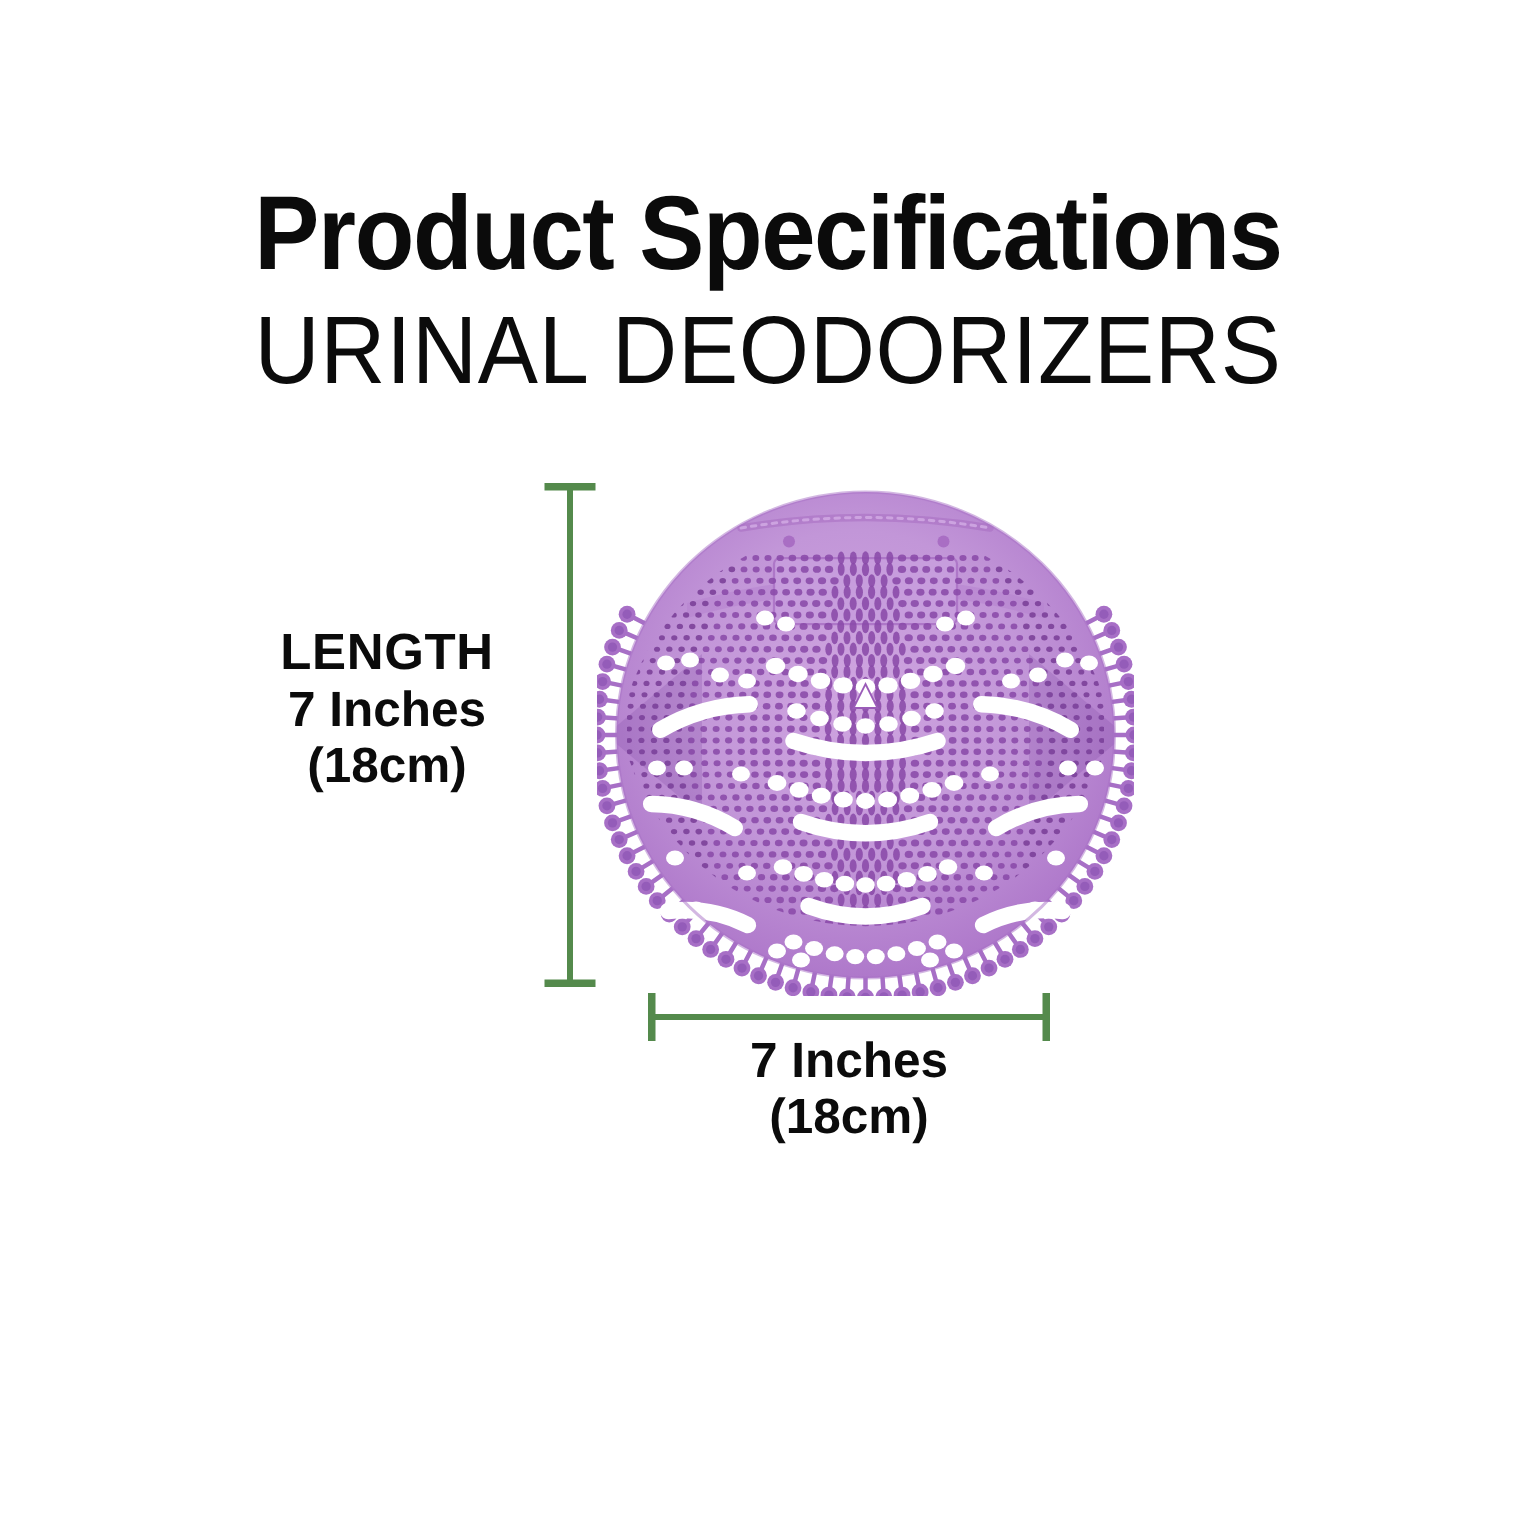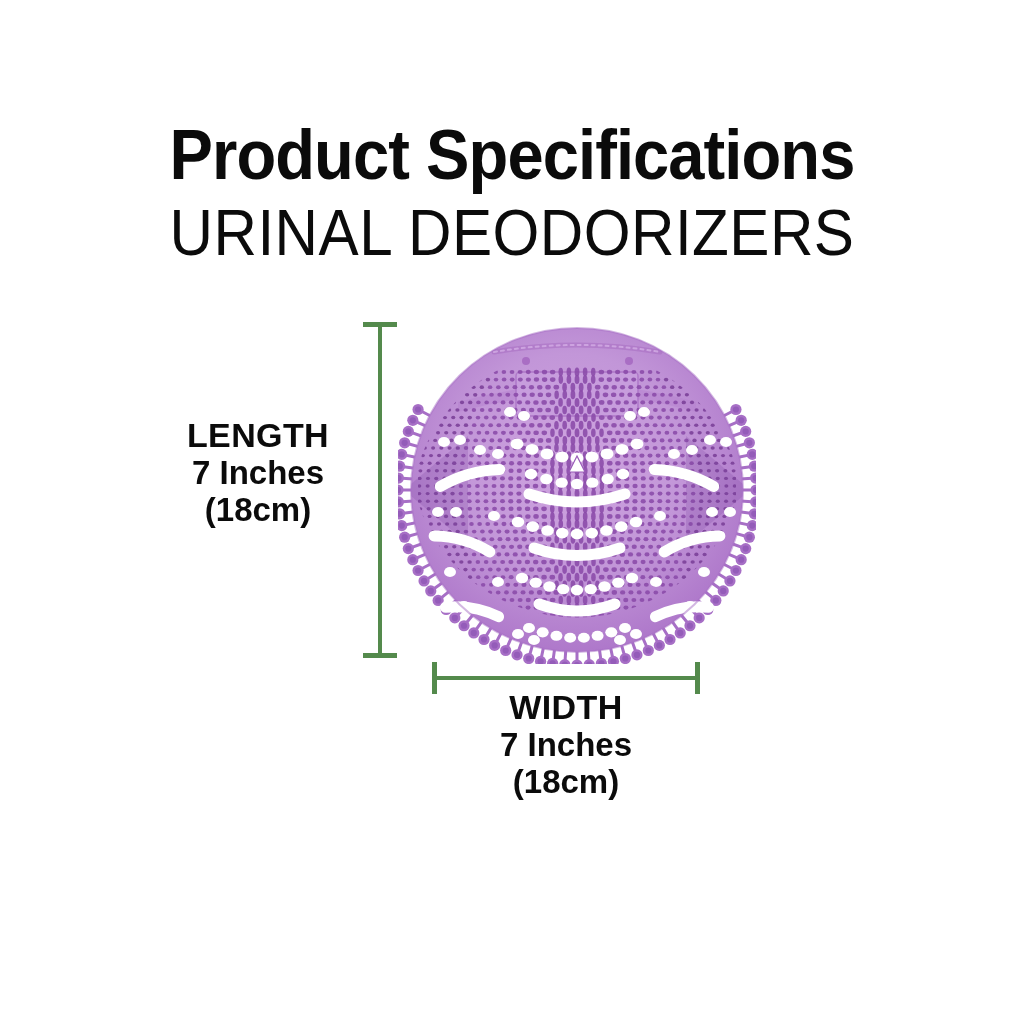--- a/index.html
+++ b/index.html
@@ -157,21 +157,20 @@
     <div class="cap-v right"></div>
   </div>
 
   <div class="dim-label" id="length-label">
     <span class="dim-name">LENGTH</span>
     <span class="dim-val">7 Inches</span>
     <span class="dim-metric">(18cm)</span>
   </div>
 
   <div class="dim-label" id="width-label">
-    <span class="dim-name">WIDTH</span>
     <span class="dim-val">7 Inches</span>
     <span class="dim-metric">(18cm)</span>
   </div>
 
   <div id="product">
     <svg width="358" height="348" viewBox="0 0 358 348" xmlns="http://www.w3.org/2000/svg">
       <defs>
         <radialGradient id="bodyGrad" cx="48%" cy="42%" r="62%">
           <stop offset="0%" stop-color="#cfa5e0"></stop>
           <stop offset="55%" stop-color="#c296d8"></stop>

